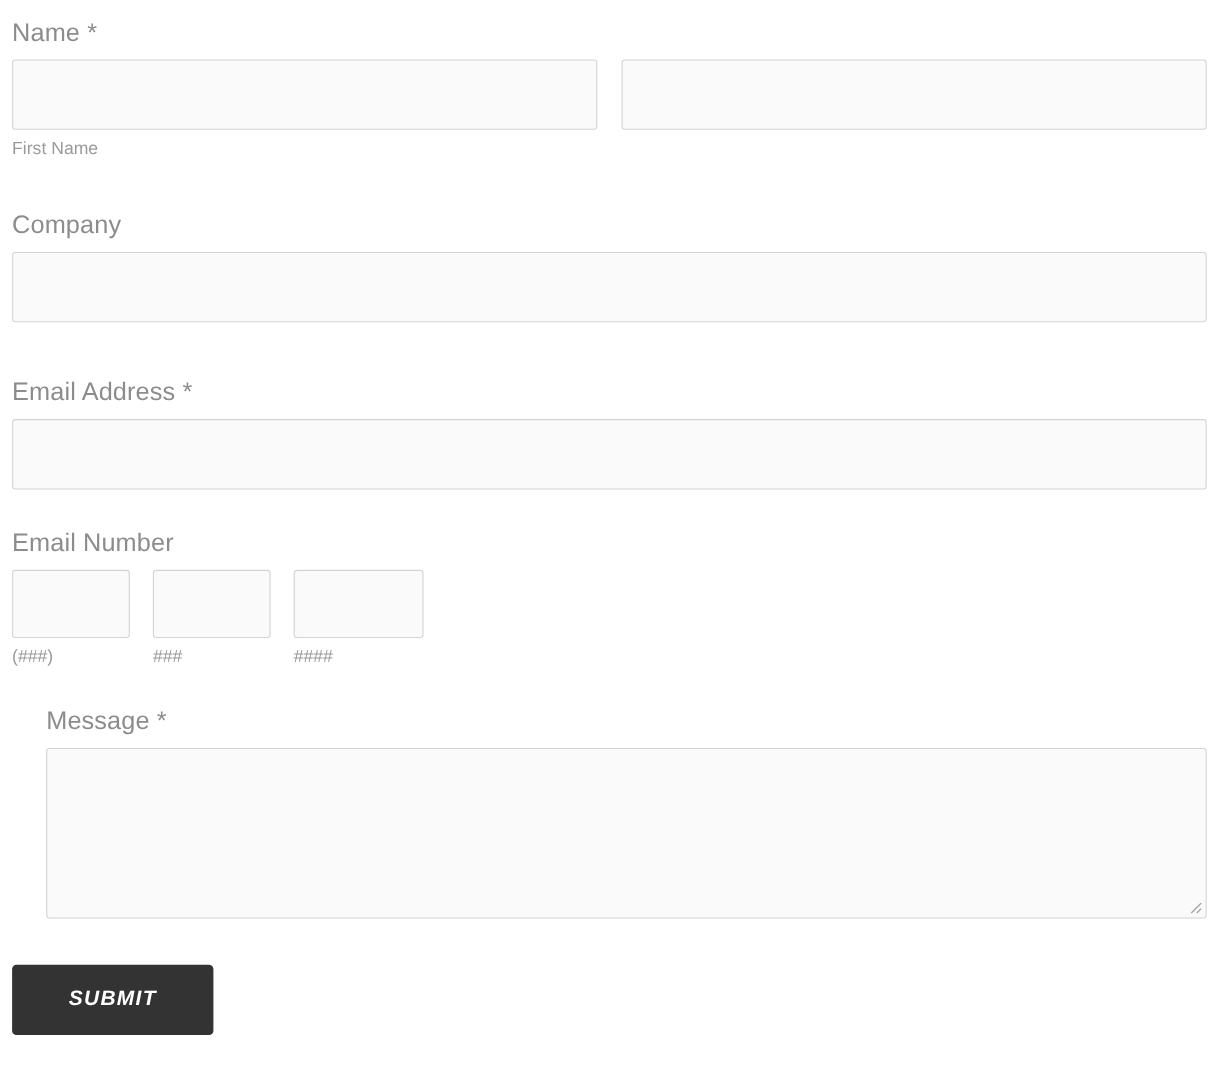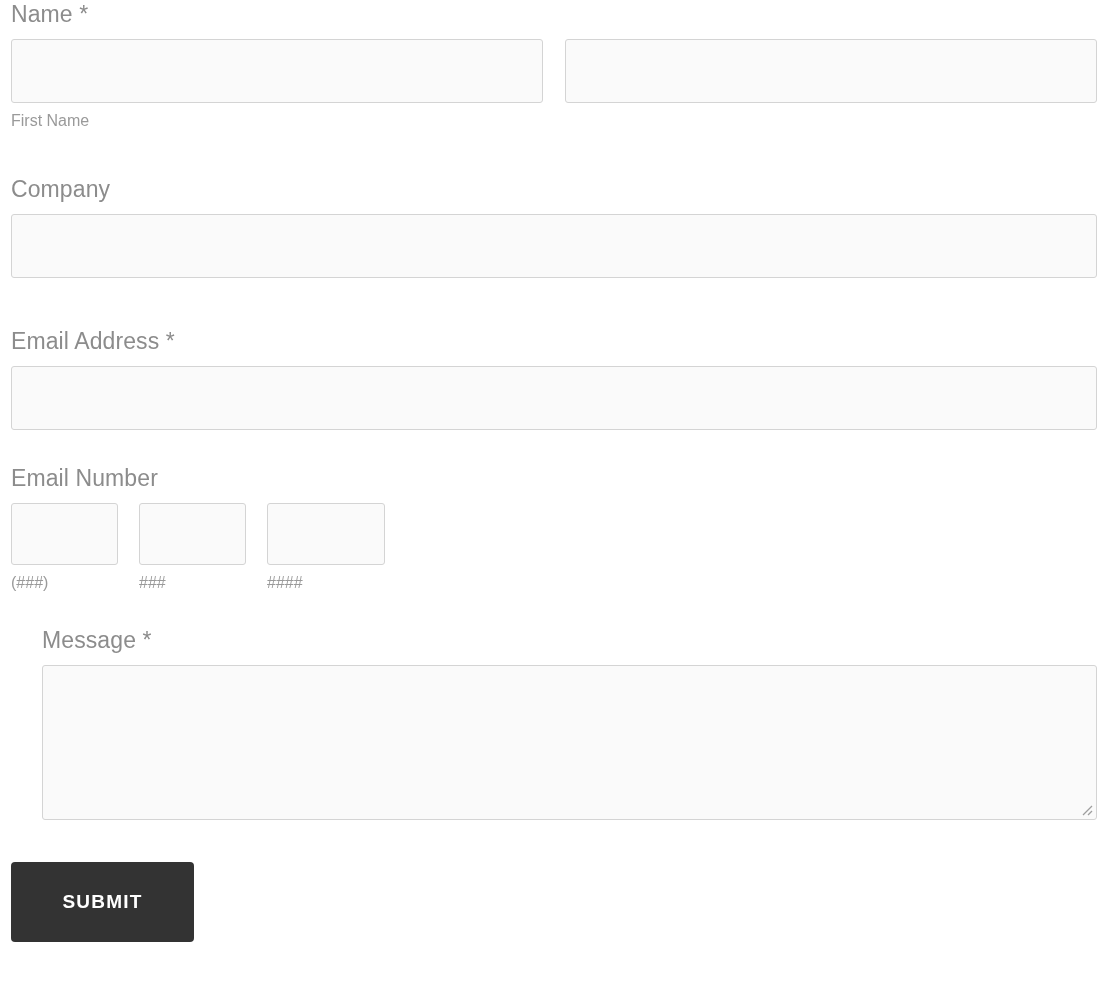--- a/index.html
+++ b/index.html
@@ -100,45 +100,46 @@
   .resize-grip {
     position: absolute;
     right: 4px;
     bottom: 4px;
     width: 14px;
     height: 14px;
     pointer-events: none;
   }
 
   
-  .gap-name    { margin-top: 0; }
+  .gap-name    { margin-top: 15px; }
   .gap-company { margin-top: 44px; }
   .gap-email   { margin-top: 49px; }
   .gap-phone   { margin-top: 34px; }
   .gap-message { margin-top: 33px; padding-left: 31px; }
 
   
   .submit-wrap { margin-top: 42px; }
   .submit-button {
     display: inline-block;
     box-sizing: border-box;
-    height: 80px;
+    height: 64px;
     min-width: 183px;
     padding: 0 30px;
     background: #333333;
     color: #ffffff;
     border: none;
     border-radius: 4px;
     font-family: "Liberation Sans", sans-serif;
     font-size: 19px;
     font-weight: bold;
     letter-spacing: 1.2px;
     text-transform: uppercase;
     cursor: pointer;
     text-align: center;
+    font-style: italic;
   }
 </style>
 </head>
 <body>
 
 <div class="form">
 
   <div class="field-group gap-name">
     <label class="field-label">Name *</label>
     <div class="row-split">

